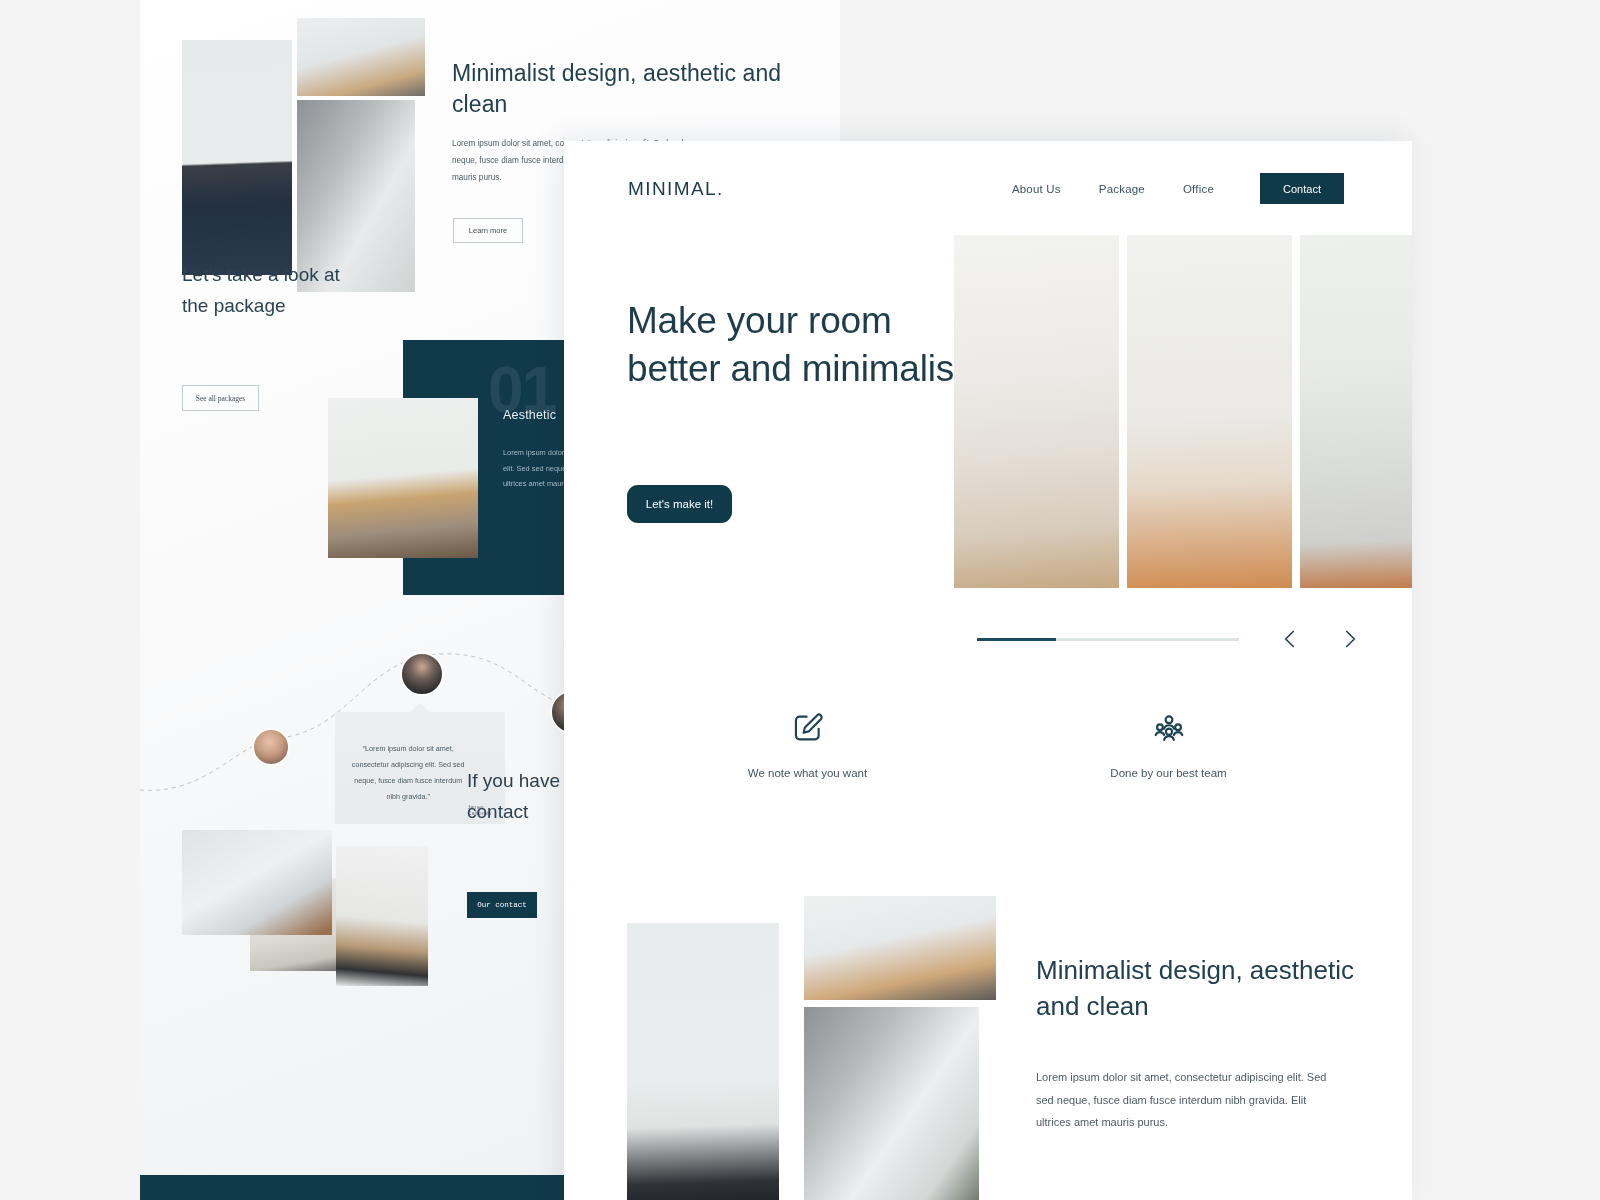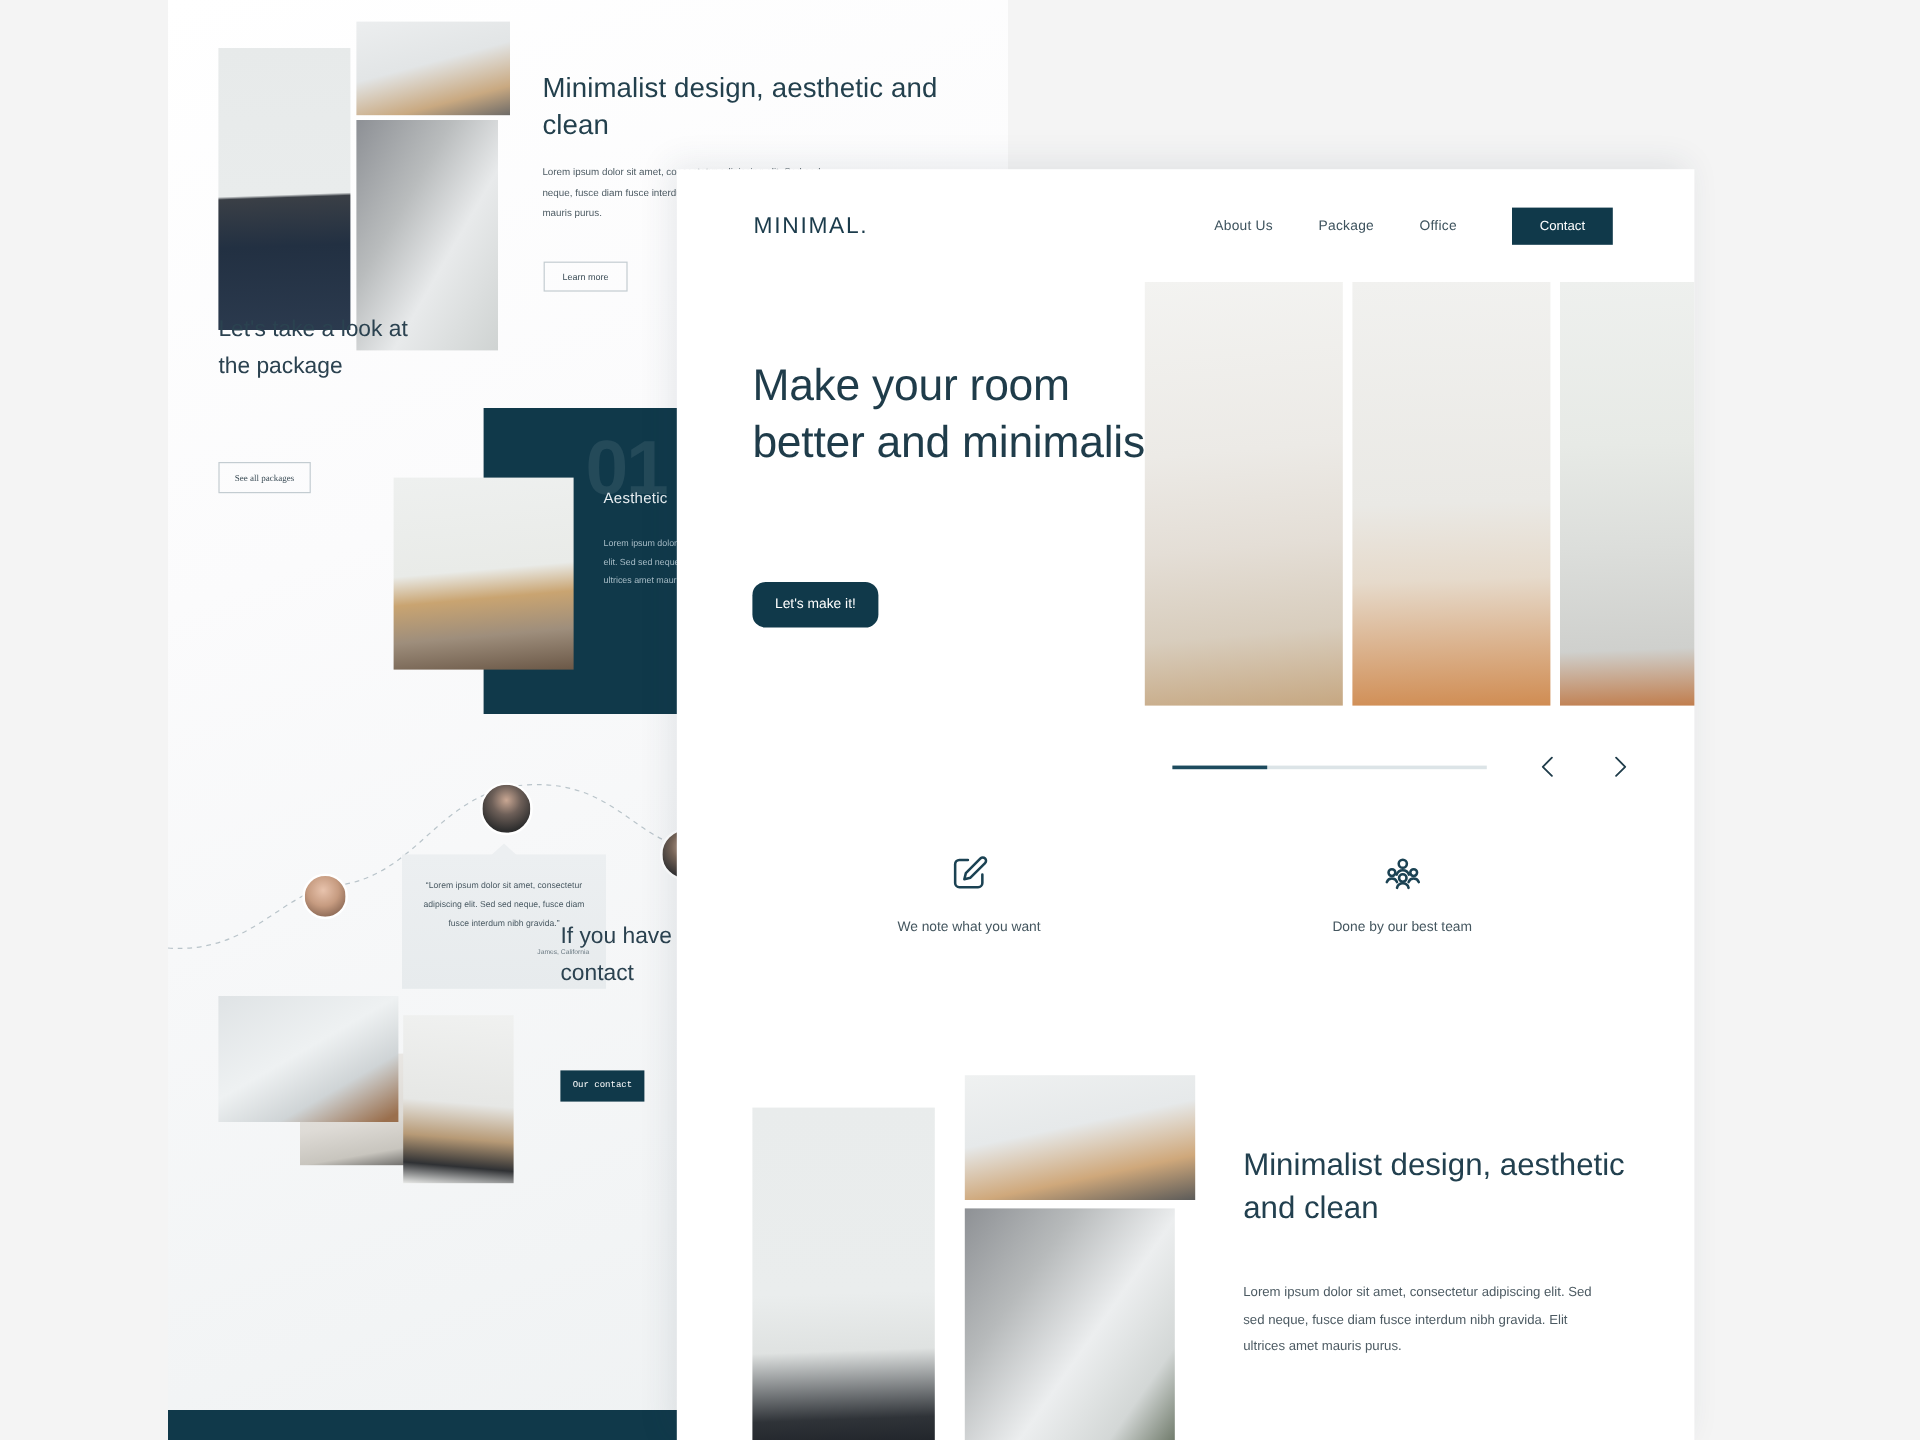--- a/index.html
+++ b/index.html
@@ -75,21 +75,21 @@
   .bp-card-img {
     position: absolute; left: 188px; top: 398px;
     width: 150px; height: 160px; background-size: cover; background-position: center;
   }
 
   
   .bp-quote {
     position: absolute; left: 195px; top: 712px;
     width: 170px; height: 112px;
     background: linear-gradient(180deg,#eceff1 0%,#e7ebed 100%);
-    display: flex; flex-direction: column; align-items: center; padding: 18px 14px 8px;
+    display: flex; flex-direction: row; align-items: center; padding: 18px 14px 8px;
   }
   .bp-quote-text { font-size: 7.2px; line-height: 2.25; color: #4a5a63; text-align: center; }
   .bp-quote-author {
     align-self: flex-end; font-size: 5.6px; color: #6b7a83; margin-top: 12px;
   }
   .bp-quote-arrow {
     position: absolute; left: 50%; top: -9px; transform: translateX(-50%);
     width: 0; height: 0; border-left: 11px solid transparent;
     border-right: 11px solid transparent; border-bottom: 10px solid #eceff1;
   }

